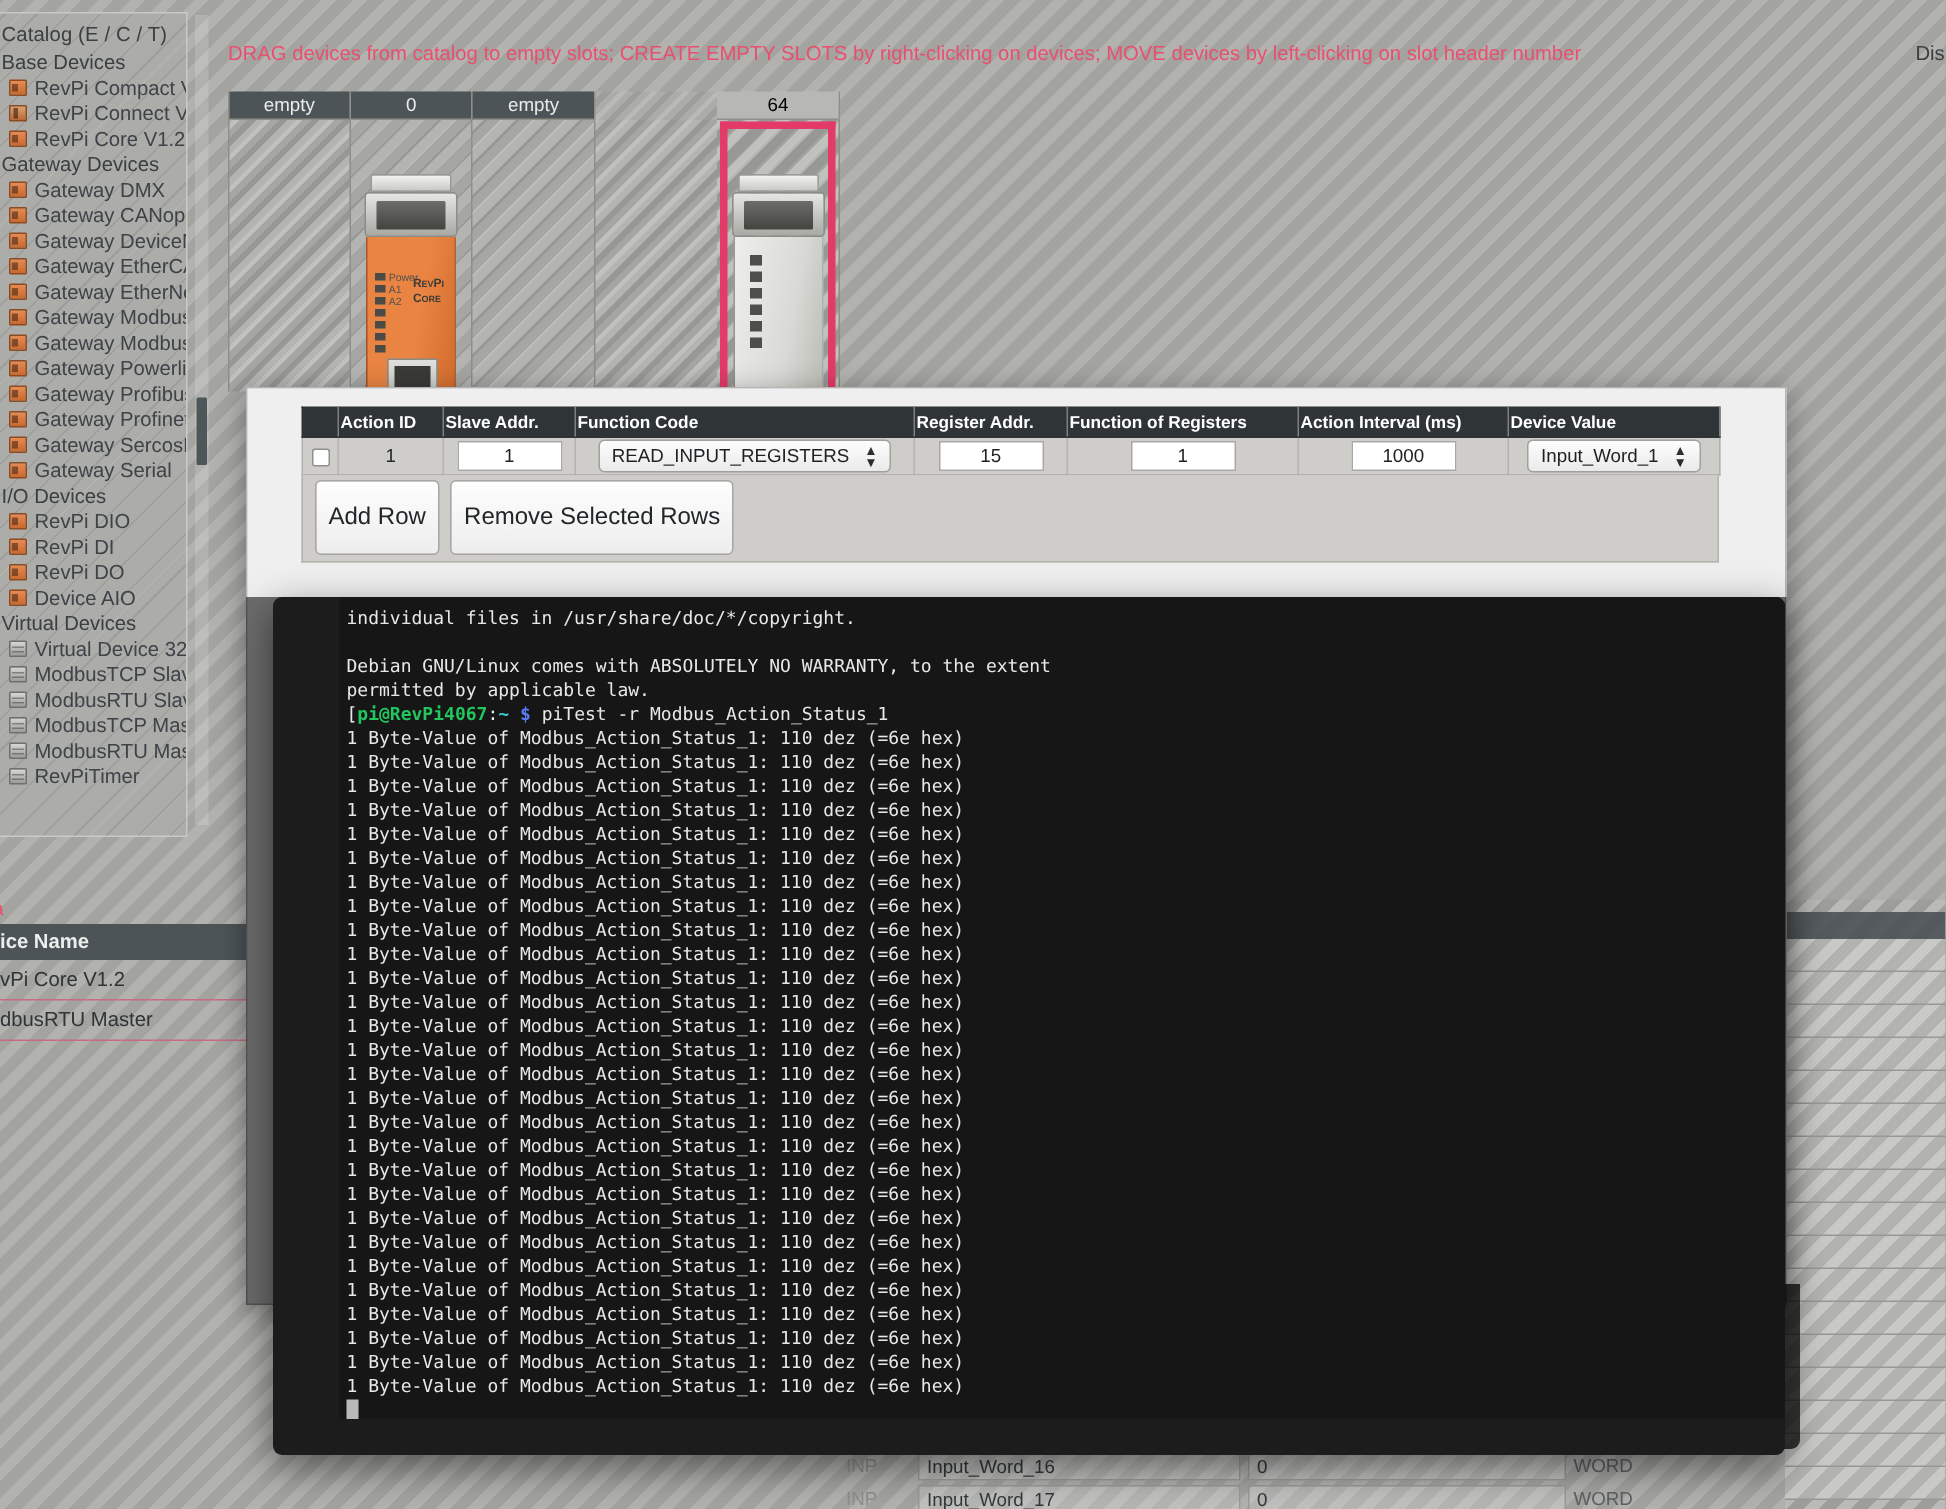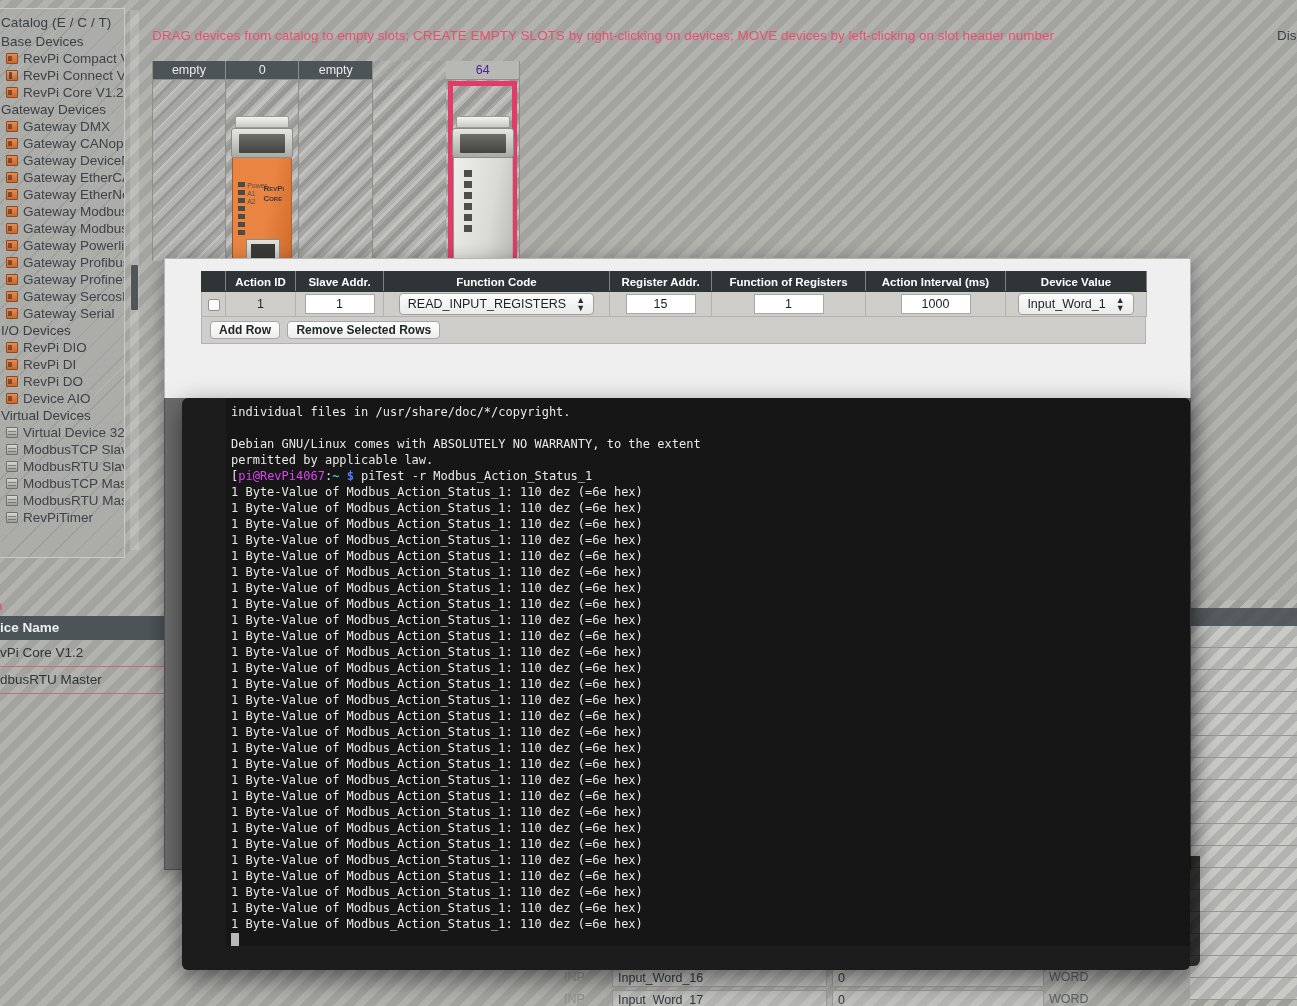--- a/index.html
+++ b/index.html
@@ -139,42 +139,42 @@
     left: 1277px; top: 28px;
     font-size: 13.5px;
     color: #3a3f42;
     white-space: nowrap;
   }
 
   
   #slots {
     position: absolute;
     left: 152px; top: 61px;
-    width: 368px; height: 200px;
+    width: 408px; height: 200px;
     display: flex;
   }
   .slot {
     position: relative;
     width: 102px;
     height: 200px;
     border-right: 1px solid #8e8e8a;
   }
   .slot:first-child { border-left: 1px solid #8e8e8a; }
   .slot-head {
     height: 19px;
     background: #4d5457;
     color: #e9ecec;
     font-size: 12.5px;
     text-align: center;
     line-height: 19px;
     border-bottom: 1px solid #8e8e8a;
   }
   .slot-head.light {
     background: #b7b7b3;
-    color: #4c1d95;
+    color: #000000;
   }
   .slot-head.blank { background: transparent; border-bottom: none; }
   .slot.nobord { border-right: none; border-left: none; }
   .slot-body {
     position: relative;
     height: 181px;
     overflow: hidden;
   }
   .sel-frame {
     position: absolute;
@@ -403,21 +403,21 @@
     table-layout: fixed;
   }
   table.dtbl th {
     background: #2f3437;
     color: #ffffff;
     font-size: 11.5px;
     font-weight: bold;
     height: 20px;
     border: 1px solid #2f3437;
     border-right: 1px solid #7c8082;
-    text-align: center;
+    text-align: left;
     white-space: nowrap;
   }
   table.dtbl td {
     background: #cecdc9;
     border: 1px solid #b3b2ae;
     height: 24px;
     text-align: center;
     font-size: 12.5px;
     color: #262a2c;
   }
@@ -463,25 +463,24 @@
     background: #cecdc9;
     border: 1px solid #b3b2ae;
     border-top: none;
     padding: 3px 0 4px 8px;
   }
   .btn {
     display: inline-block;
     background: linear-gradient(180deg,#fefefe,#ededed);
     border: 1px solid #a6a6a2;
     border-radius: 4px;
-    font-size: 12px;
+    font-size: 16px;
     color: #222628;
-    padding: 1px 8px;
+    padding: 15px 8px;
     margin-right: 3px;
-    font-weight: bold;
   }
 
   #dialog-footer {
     position: absolute;
     right: 18px;
     bottom: 14px;
     display: flex;
     gap: 10px;
   }
   .fbtn {
@@ -545,21 +544,21 @@
     padding: 6px 0 0 5px;
     font-family: "DejaVu Sans Mono", "Liberation Mono", monospace;
     font-size: 12px;
     line-height: 16px;
     color: #e8e8e8;
     overflow: hidden;
     white-space: pre;
     margin-left: 44px;
   }
   .tline { height: 16px; white-space: pre; }
-  .p-green { color: #d946ef; font-weight: normal; }
+  .p-green { color: #22c55e; font-weight: bold; }
   .p-cyan  { color: #35d0d0; font-weight: bold; }
   .p-blue  { color: #5b7cf8; font-weight: bold; }
   .cursor {
     display: inline-block;
     width: 8px; height: 13px;
     background: #b9b9b9;
     vertical-align: -2px;
   }
 
   

